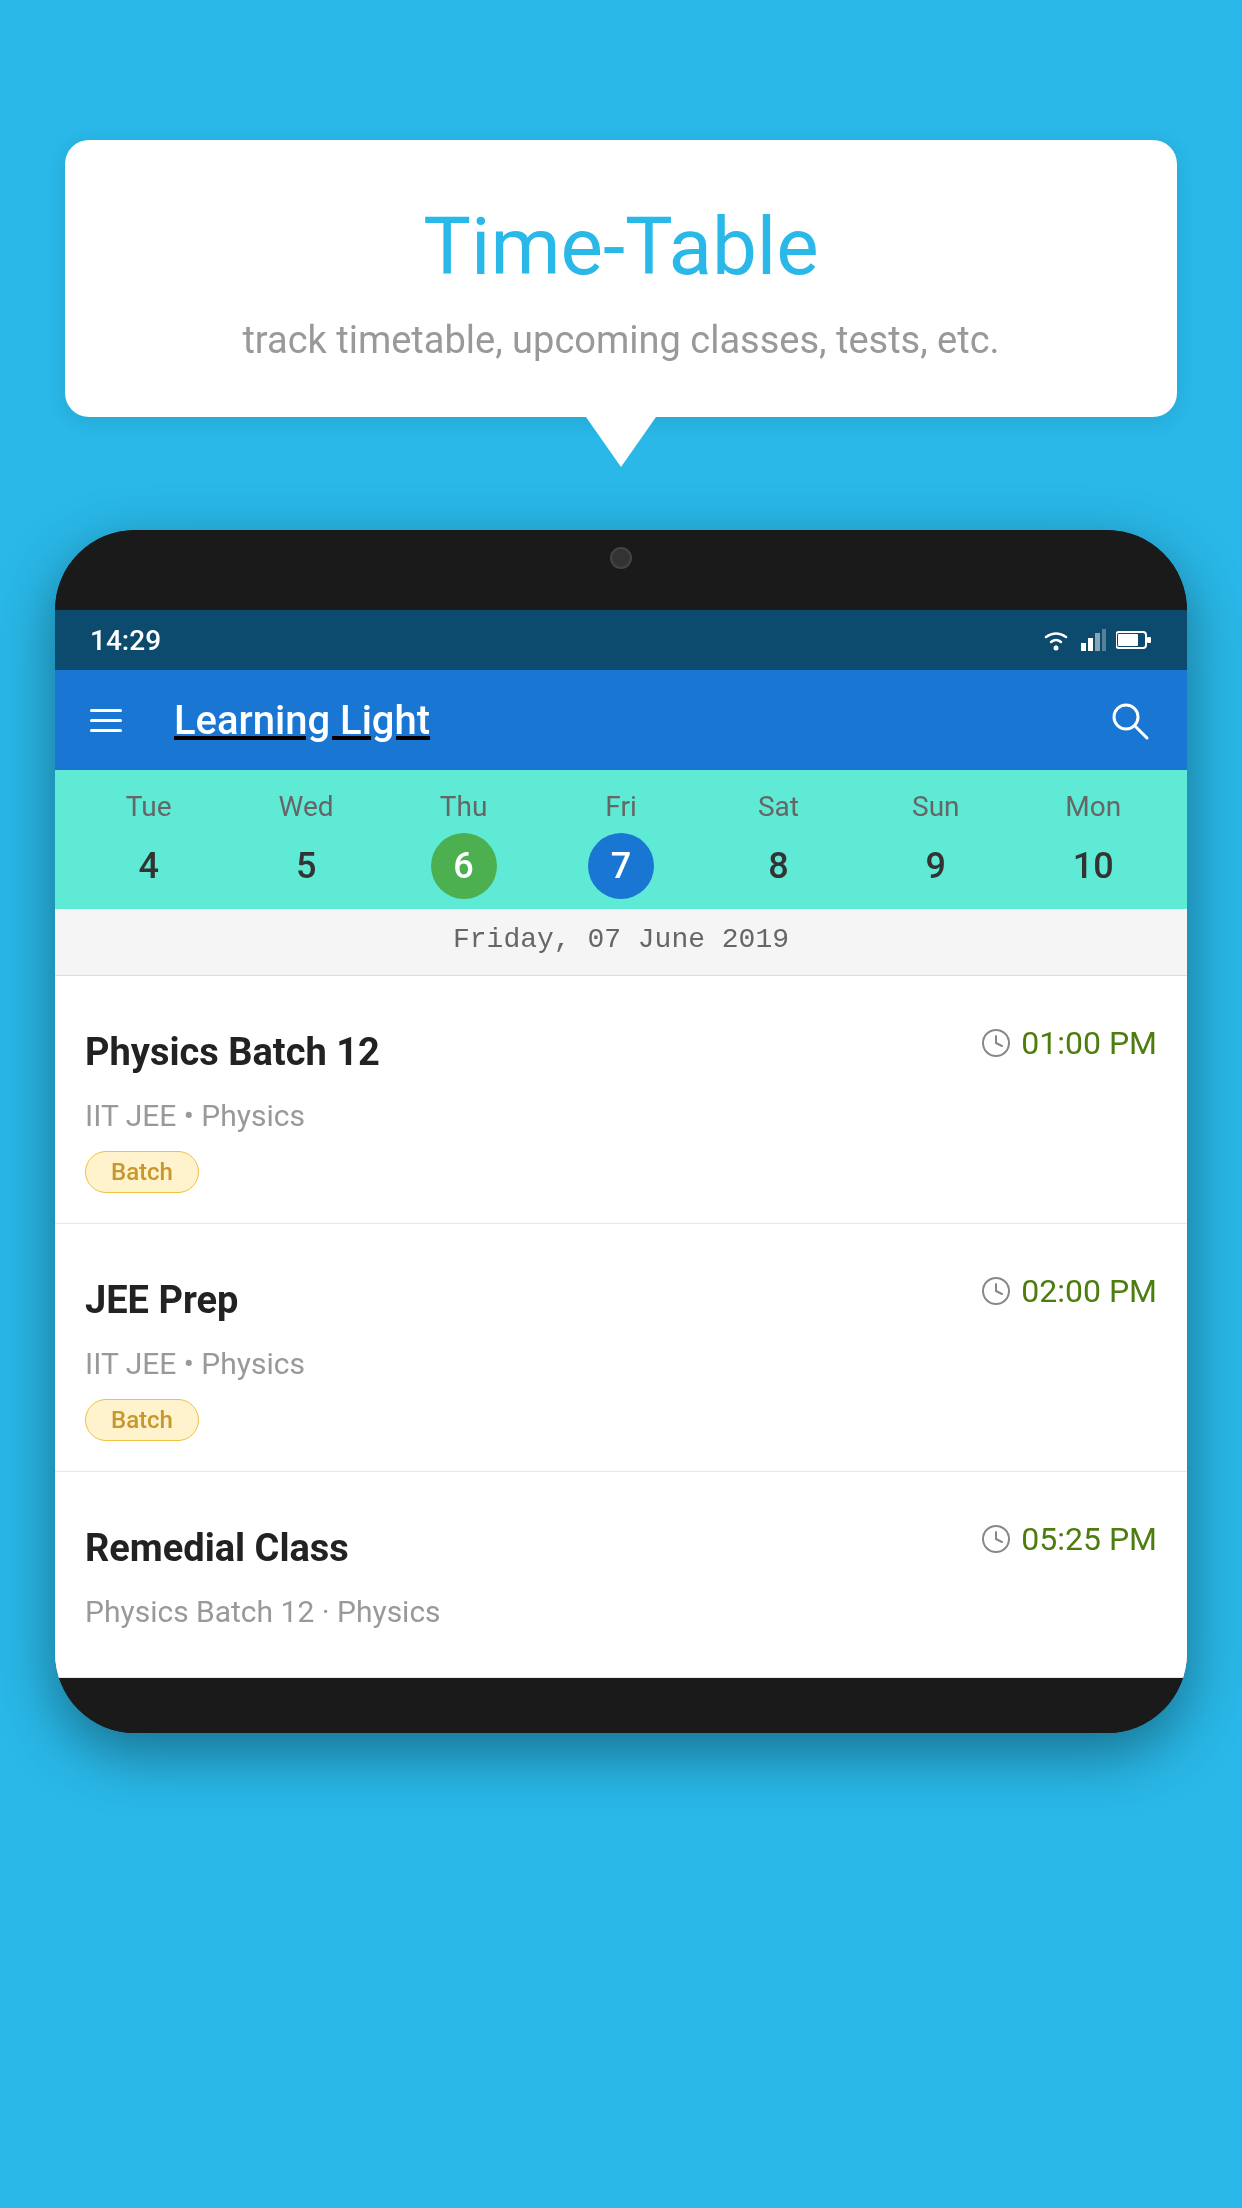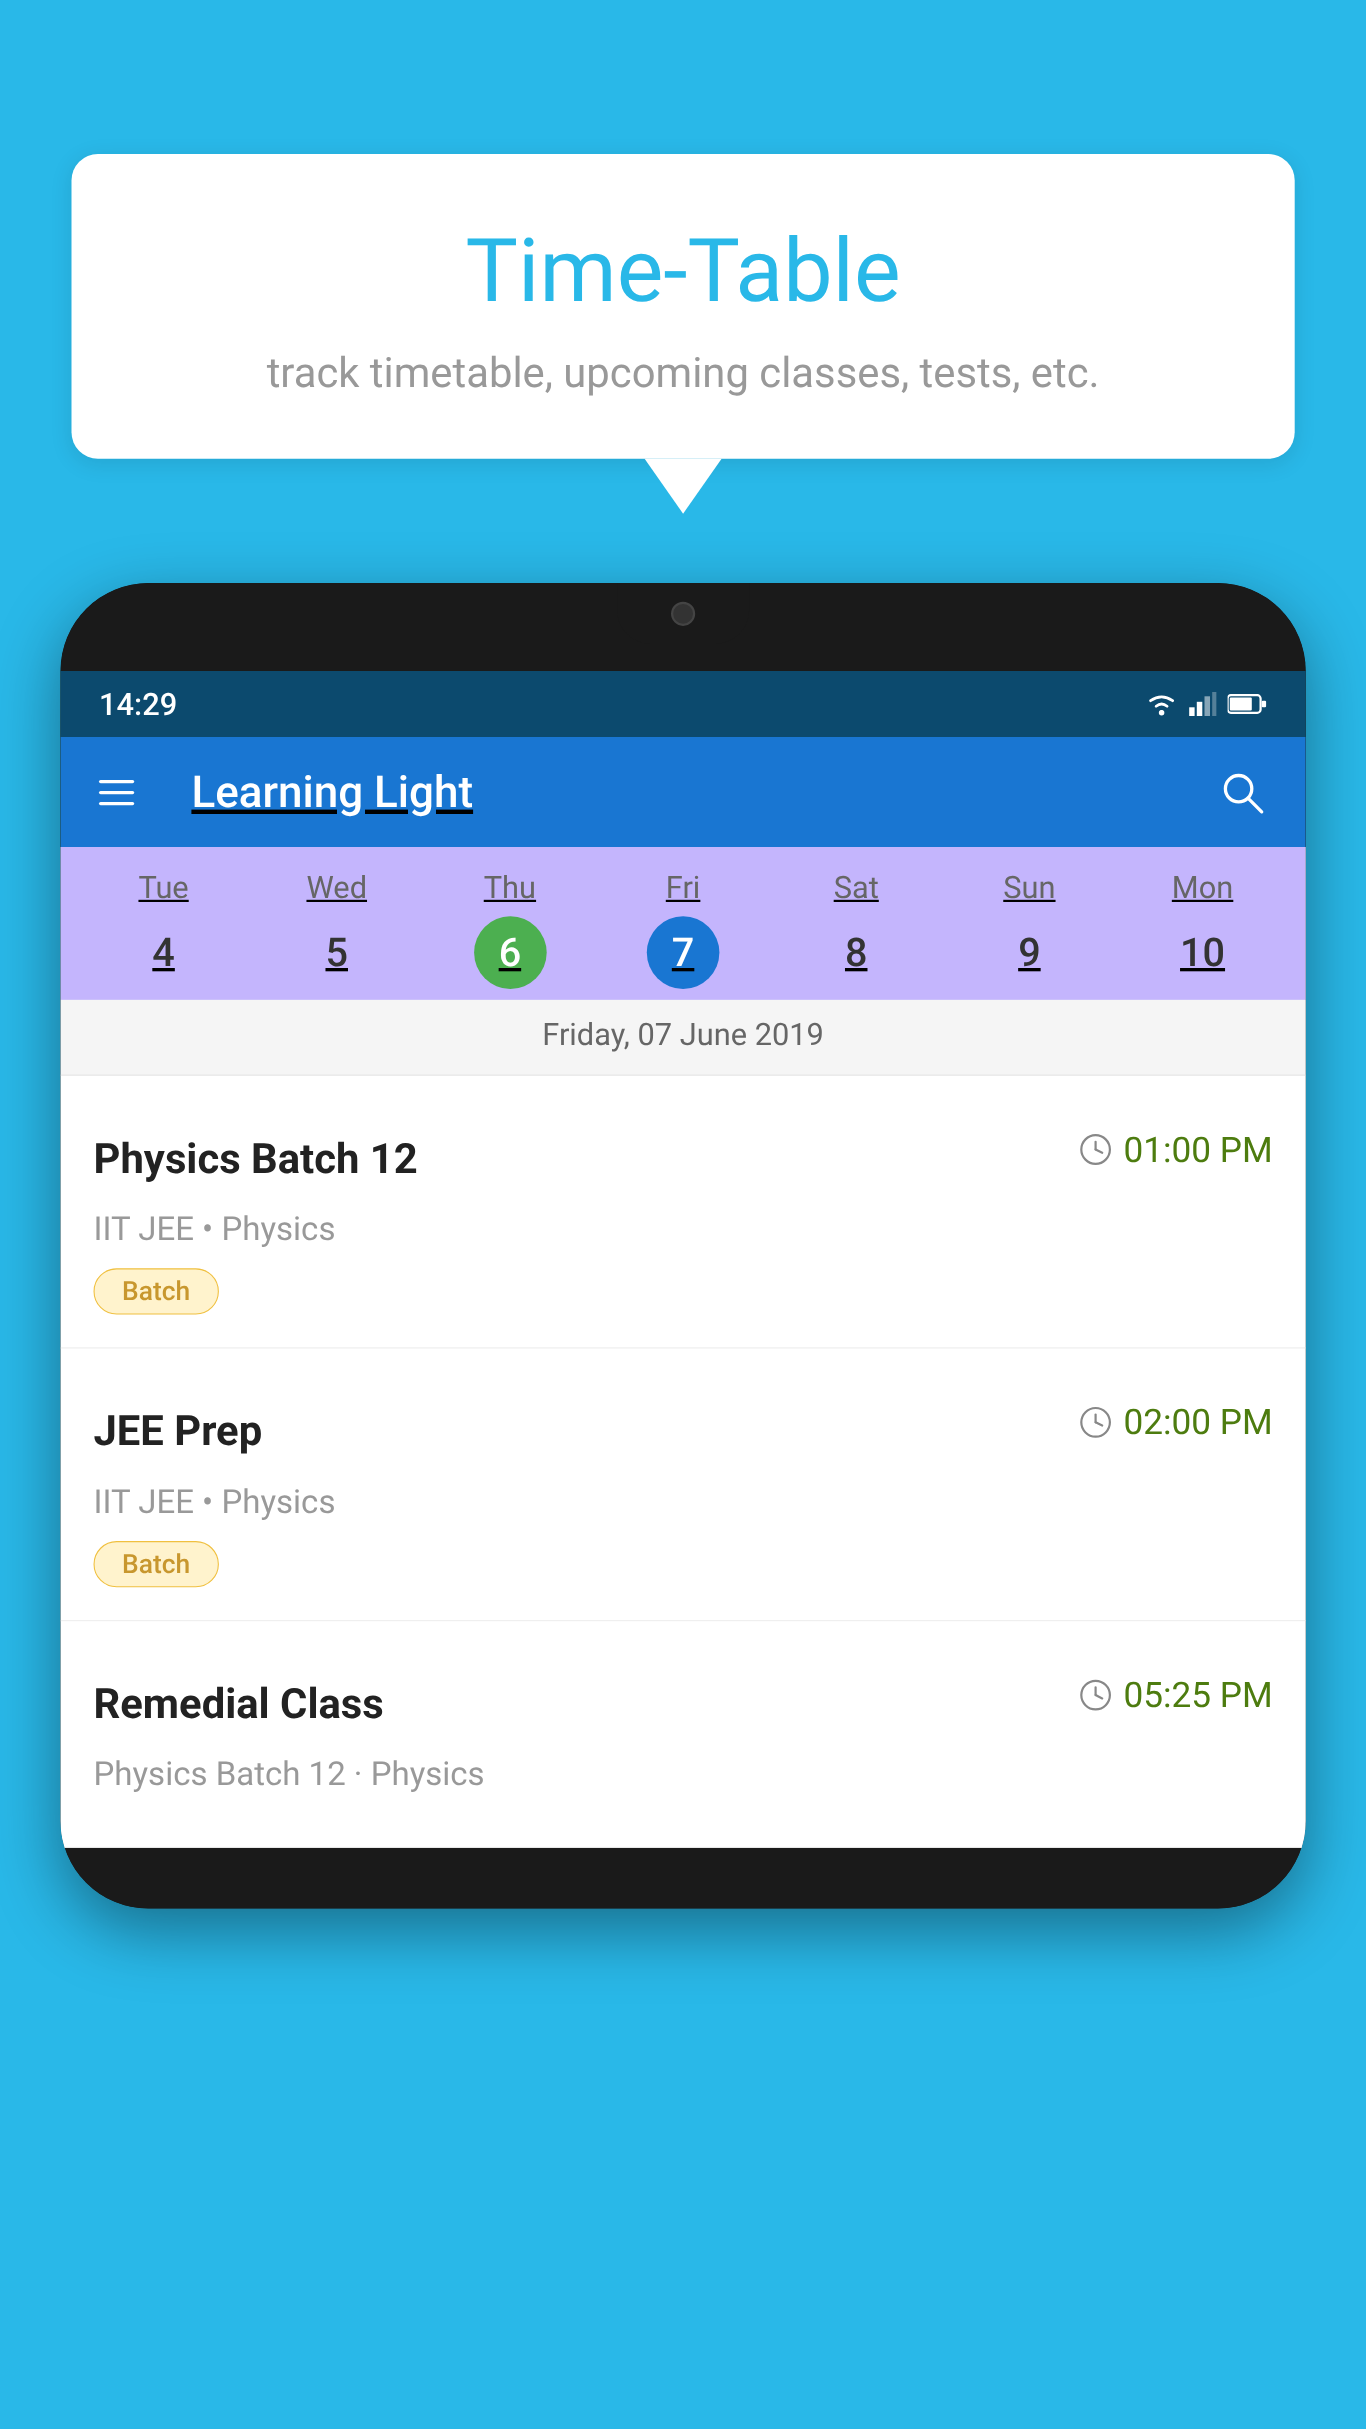--- a/index.html
+++ b/index.html
@@ -161,23 +161,22 @@
       padding-left: 10px;
     }
 
     
     .calendar-section {
       background: #f5f5f5;
     }
 
     .days-header {
       display: flex;
-      background: #c4b5fd;
+      background: #5eead4;
       padding: 20px 15px 10px;
-      text-decoration: underline;
     }
 
     .day-column {
       flex: 1;
       display: flex;
       flex-direction: column;
       align-items: center;
       gap: 10px;
     }
 
@@ -209,20 +208,21 @@
       color: white;
     }
 
     .date-label {
       text-align: center;
       font-size: 28px;
       color: #666;
       padding: 15px 0 20px;
       background: #f5f5f5;
       border-bottom: 1px solid #ddd;
+      font-family: Liberation Mono, monospace;
     }
 
     
     .schedule-list {
       background: white;
     }
 
     .schedule-item {
       background: white;
       padding: 35px 30px 30px;

